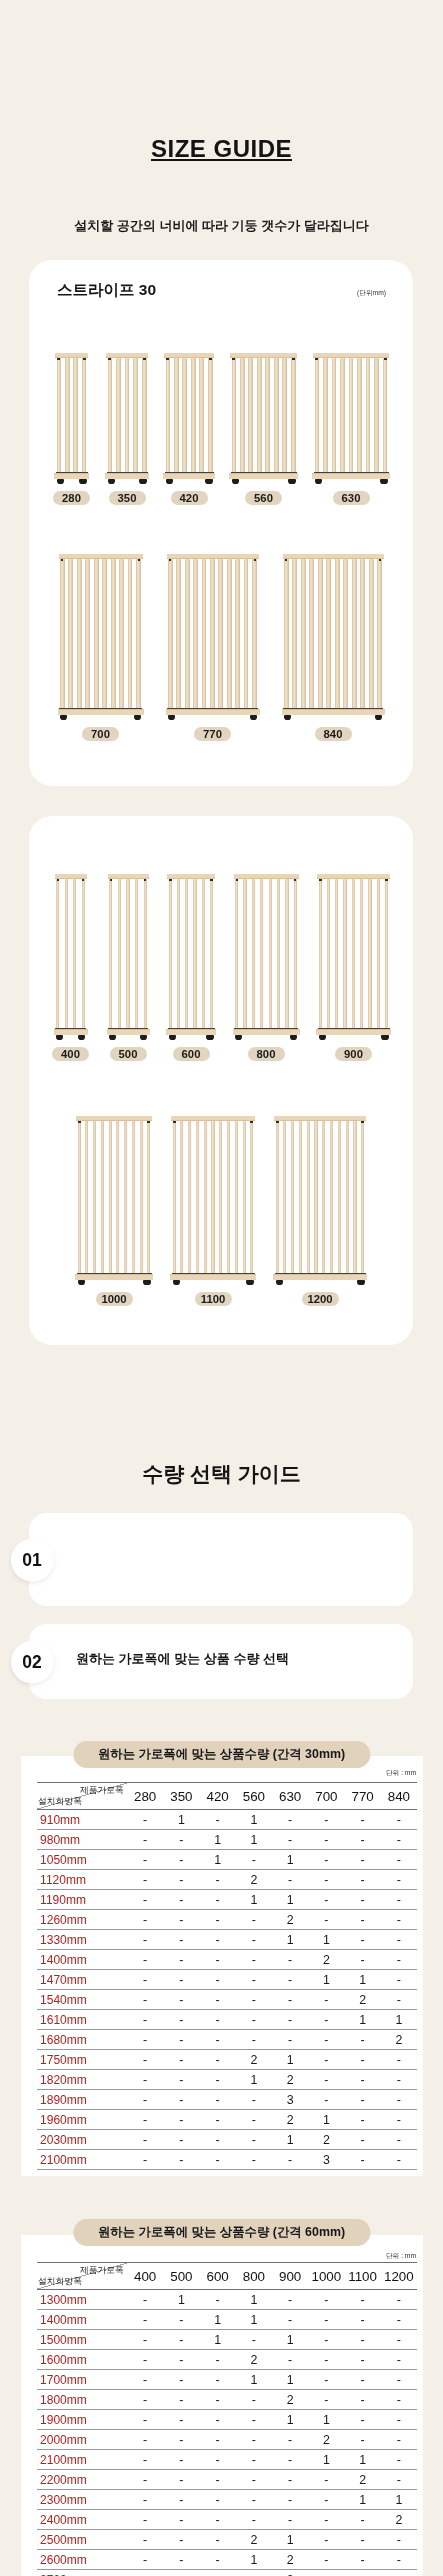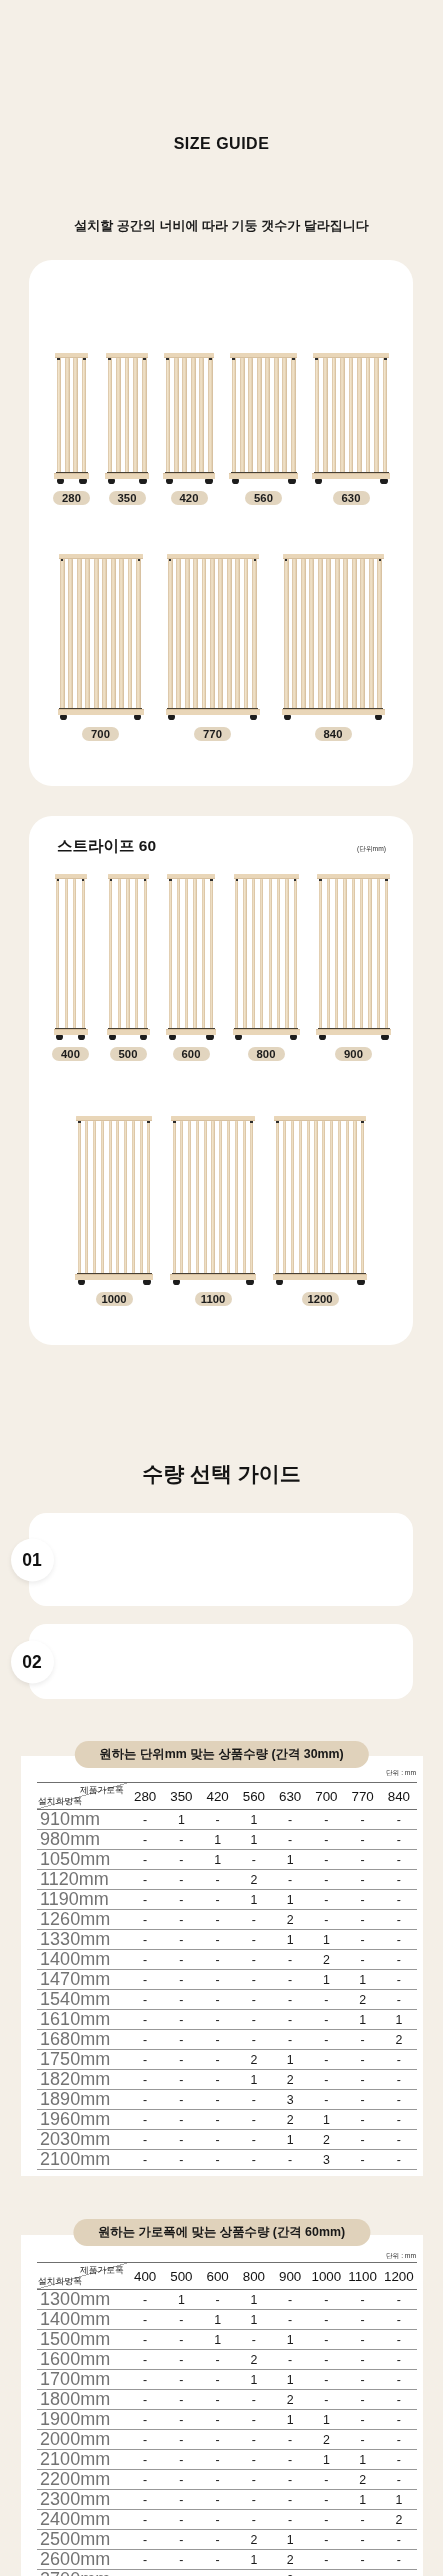--- a/index.html
+++ b/index.html
@@ -8,21 +8,21 @@
     background:#f4efe7;
     font-family:"Liberation Sans","DejaVu Sans",sans-serif;
     color:#161616;
     position:relative;
     overflow:hidden;
   }
   .abs{position:absolute;}
   .center-text{left:0;width:443px;text-align:center;}
 
   
-  #main-title{top:135px;font-size:16px;font-weight:800;letter-spacing:0.5px;color:#141414;}
+  #main-title{top:135px;font-size:24px;font-weight:800;letter-spacing:0.5px;color:#141414;text-decoration:underline;}
   #subtitle{top:217px;font-size:13px;font-weight:600;color:#1b1b1b;}
   #qty-title{top:1460px;font-size:21px;font-weight:800;color:#141414;}
 
   
   .card{
     position:absolute;left:29px;width:384px;background:#ffffff;border-radius:23px;
   }
   #card-s30{top:260px;height:526px;}
   #card-s60{top:816px;height:529px;}
   .card-head{
@@ -116,30 +116,34 @@
     width:90px;flex:none;position:relative;
     background:linear-gradient(to bottom right,transparent 49.2%,#a9a9a9 49.2%,#a9a9a9 51.2%,transparent 51.2%);
   }
   .tcorner .c-top{position:absolute;top:1.5px;right:3.1px;font-size:8.8px;color:#1c1c1c;}
   .tcorner .c-bottom{position:absolute;bottom:1.5px;left:1px;font-size:8.8px;color:#1c1c1c;}
   .tcol{flex:1;align-self:center;text-align:center;font-size:13.4px;color:#131313;}
   .trow{
     display:flex;height:19px;align-items:center;
     border-bottom:0.5px solid #989898;
   }
-  .tlabel{width:90px;flex:none;padding-left:3.1px;box-sizing:border-box;font-size:18px;color:#737373;}
+  .tlabel{width:90px;flex:none;padding-left:3.1px;box-sizing:border-box;font-size:12px;color:#b91c1c;}
   .tcell{flex:1;text-align:center;font-size:12.4px;color:#1a1a1a;}
 </style>
 </head>
 <body>
 
 <div class="abs center-text" id="main-title">SIZE GUIDE</div>
 <div class="abs center-text" id="subtitle">설치할 공간의 너비에 따라 기둥 갯수가 달라집니다</div>
 
 <div class="card" id="card-s30">
+  <div class="card-head">
+    <div class="card-title">스트라이프 30</div>
+    <div class="card-unit">(단위mm)</div>
+  </div>
   <div class="panel-row" style="top: 93px; gap: 16px;">
       <div class="panel-item">
         <div class="panel" style="width: 33px; height: 131px;">
           <div class="p-top"></div>
           <div class="p-slats">
             <div class="slat" style="width: 16%;"></div>
             <div class="slat" style="width: 16%;"></div>
             <div class="slat" style="width: 16%;"></div>
             <div class="slat" style="width: 16%;"></div>
           </div>
@@ -310,24 +314,20 @@
             <div class="foot"></div>
             <div class="foot"></div>
           </div>
         </div>
         <div class="size-pill">840</div>
       </div>
     </div>
 </div>
 
 <div class="card" id="card-s60">
-  <div class="card-head">
-    <div class="card-title">스트라이프 60</div>
-    <div class="card-unit">(단위mm)</div>
-  </div>
   <div class="panel-row" style="top: 58px; gap: 18.5px;">
       <div class="panel-item">
         <div class="panel" style="width: 32px; height: 166px;">
           <div class="p-top"></div>
           <div class="p-slats">
             <div class="slat" style="width: 11.7647%;"></div>
             <div class="slat" style="width: 11.7647%;"></div>
             <div class="slat" style="width: 11.7647%;"></div>
             <div class="slat" style="width: 11.7647%;"></div>
           </div>
@@ -505,24 +505,25 @@
 </div>
 
 <div class="abs center-text" id="qty-title">수량 선택 가이드</div>
 
 <div class="step-card" id="step-1">
   <div class="step-badge">01</div>
 </div>
 
 <div class="step-card" id="step-2">
   <div class="step-badge">02</div>
+  <div class="step-title">원하는 가로폭에 맞는 상품 수량 선택</div>
 </div>
 
 <div class="tsection" id="tsection-0"></div>
-<div class="tpill" id="tpill-0">원하는 단위mm 맞는 상품수량 (간격 30mm)</div>
+<div class="tpill" id="tpill-0">원하는 가로폭에 맞는 상품수량 (간격 30mm)</div>
 <div class="tunit" id="tunit-0">단위 : mm</div>
 <div class="tgrid" id="tgrid-0">
     <div class="thead">
       <div class="tcorner">
         <div class="c-top">제품가로폭</div>
         <div class="c-bottom">설치희망폭</div>
       </div>
       <div class="tcol">280</div>
       <div class="tcol">350</div>
       <div class="tcol">420</div>

